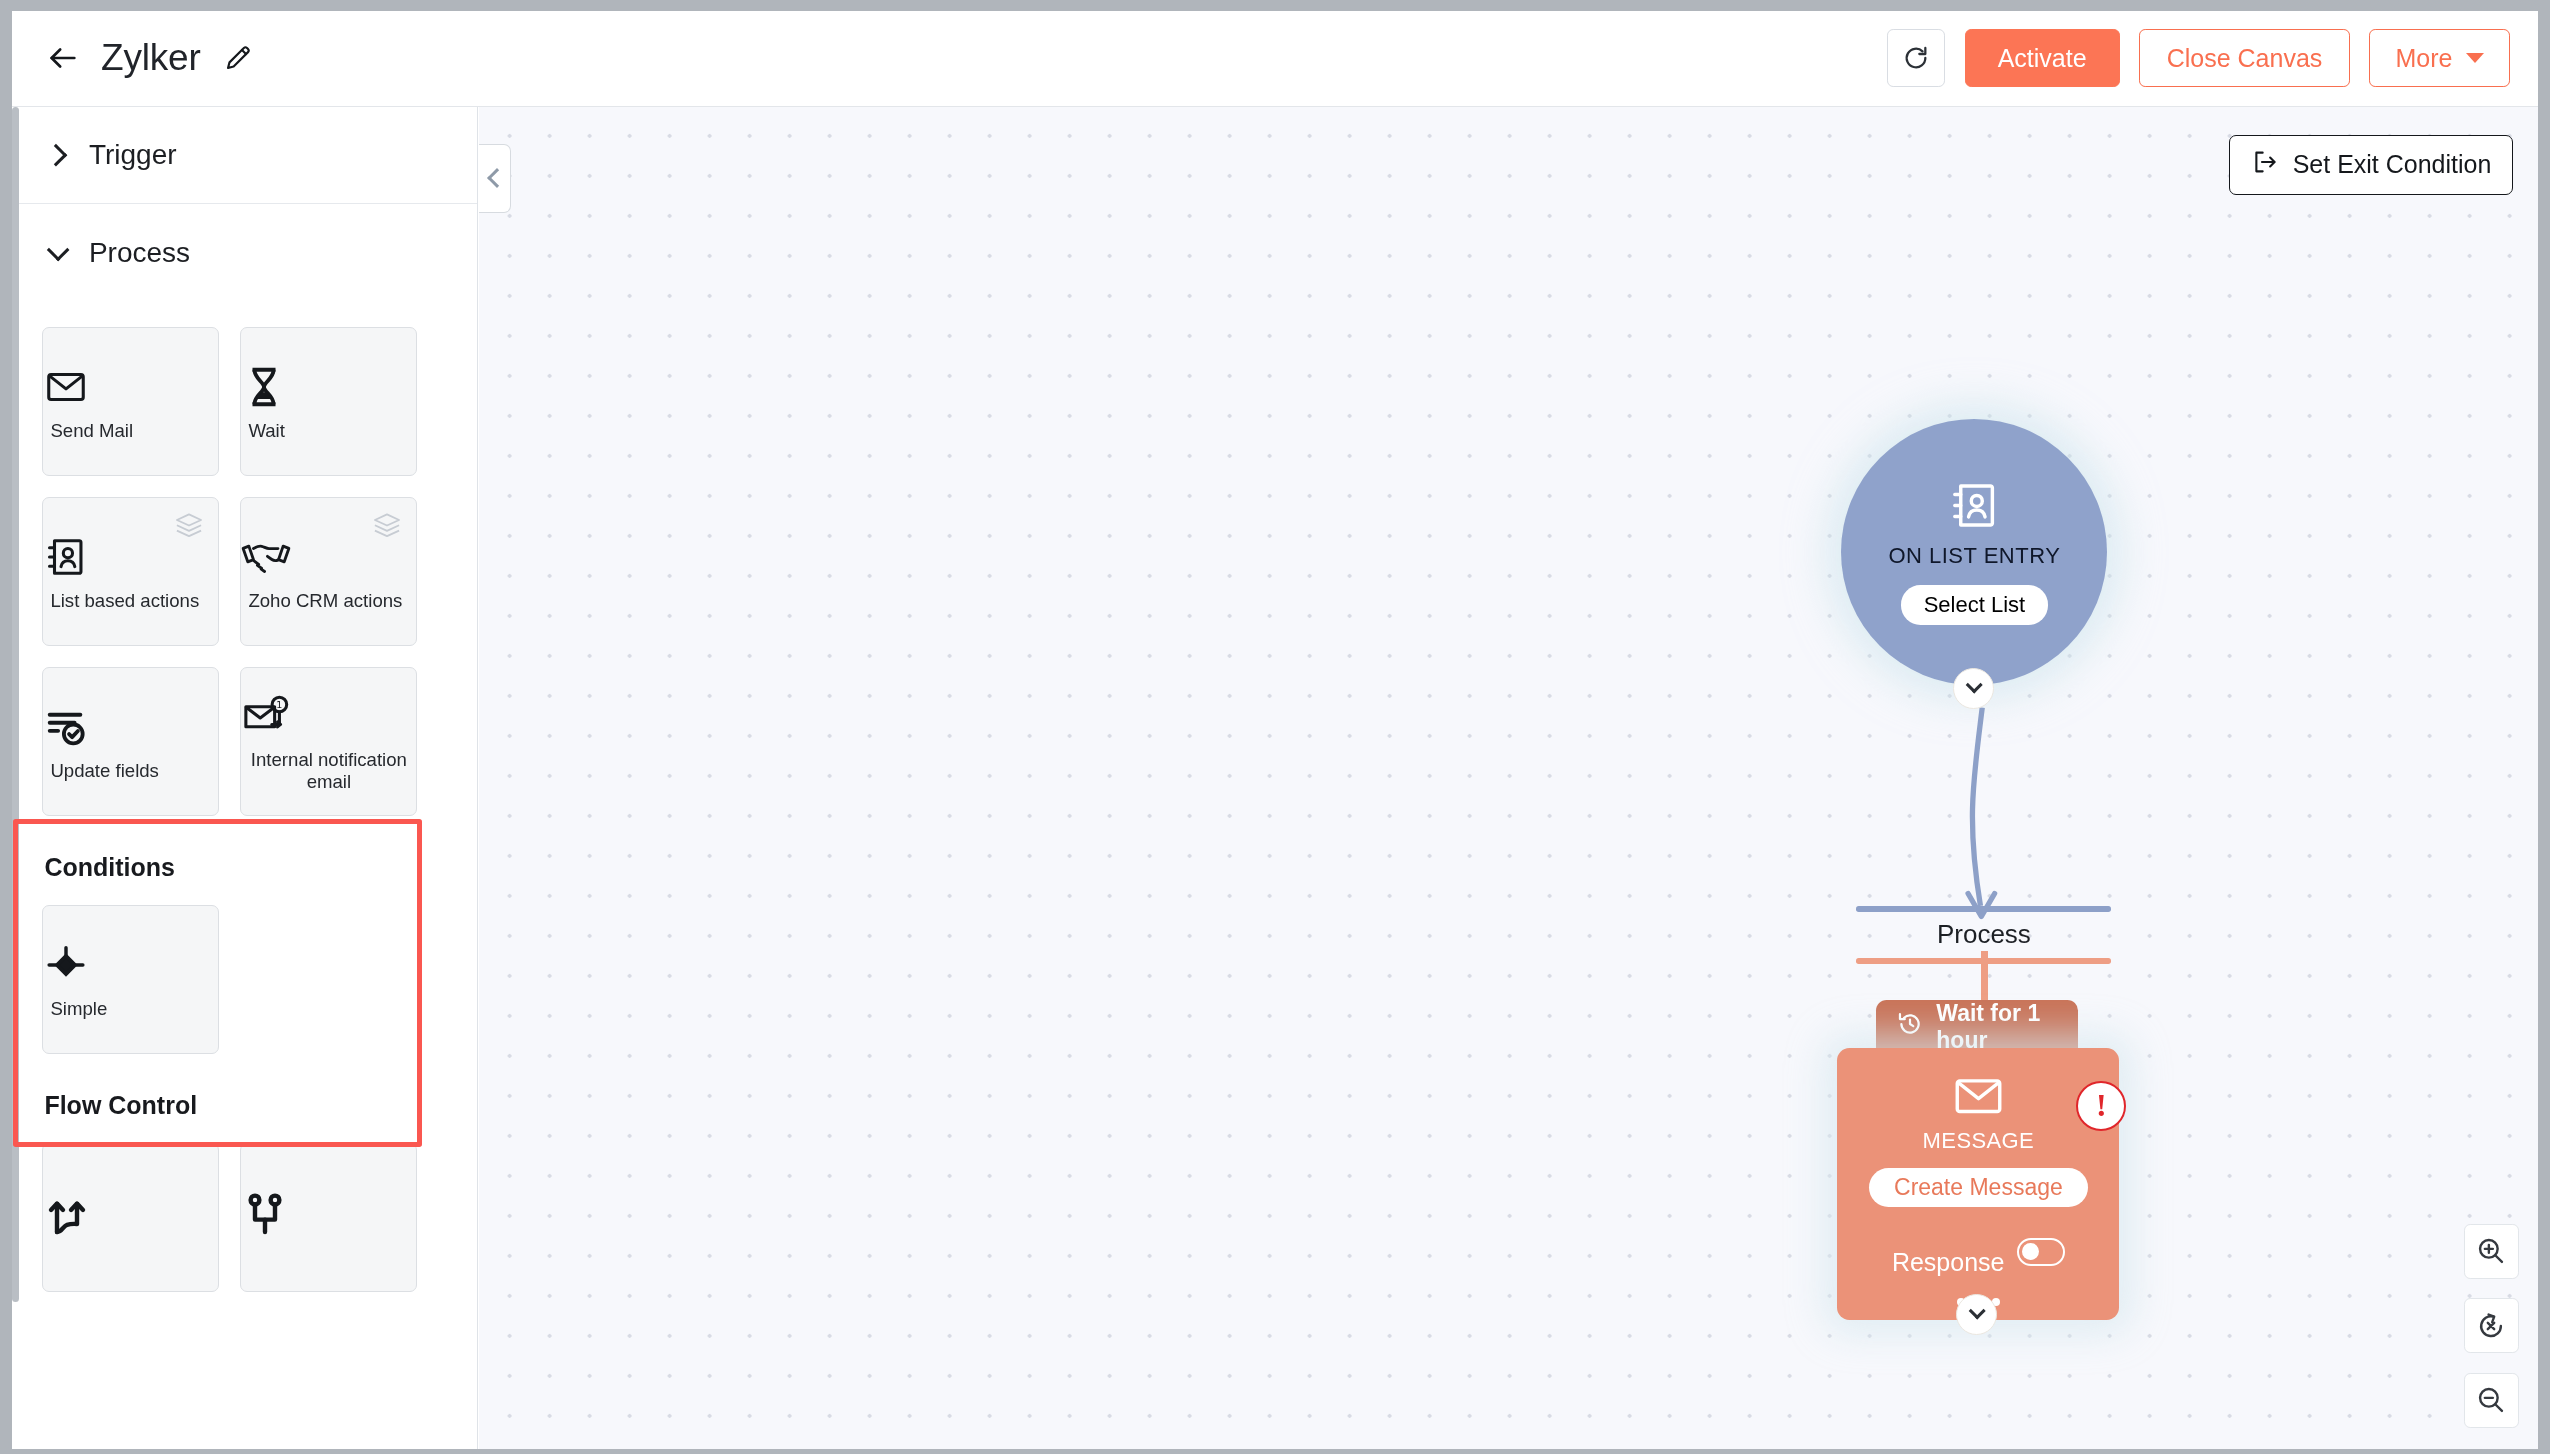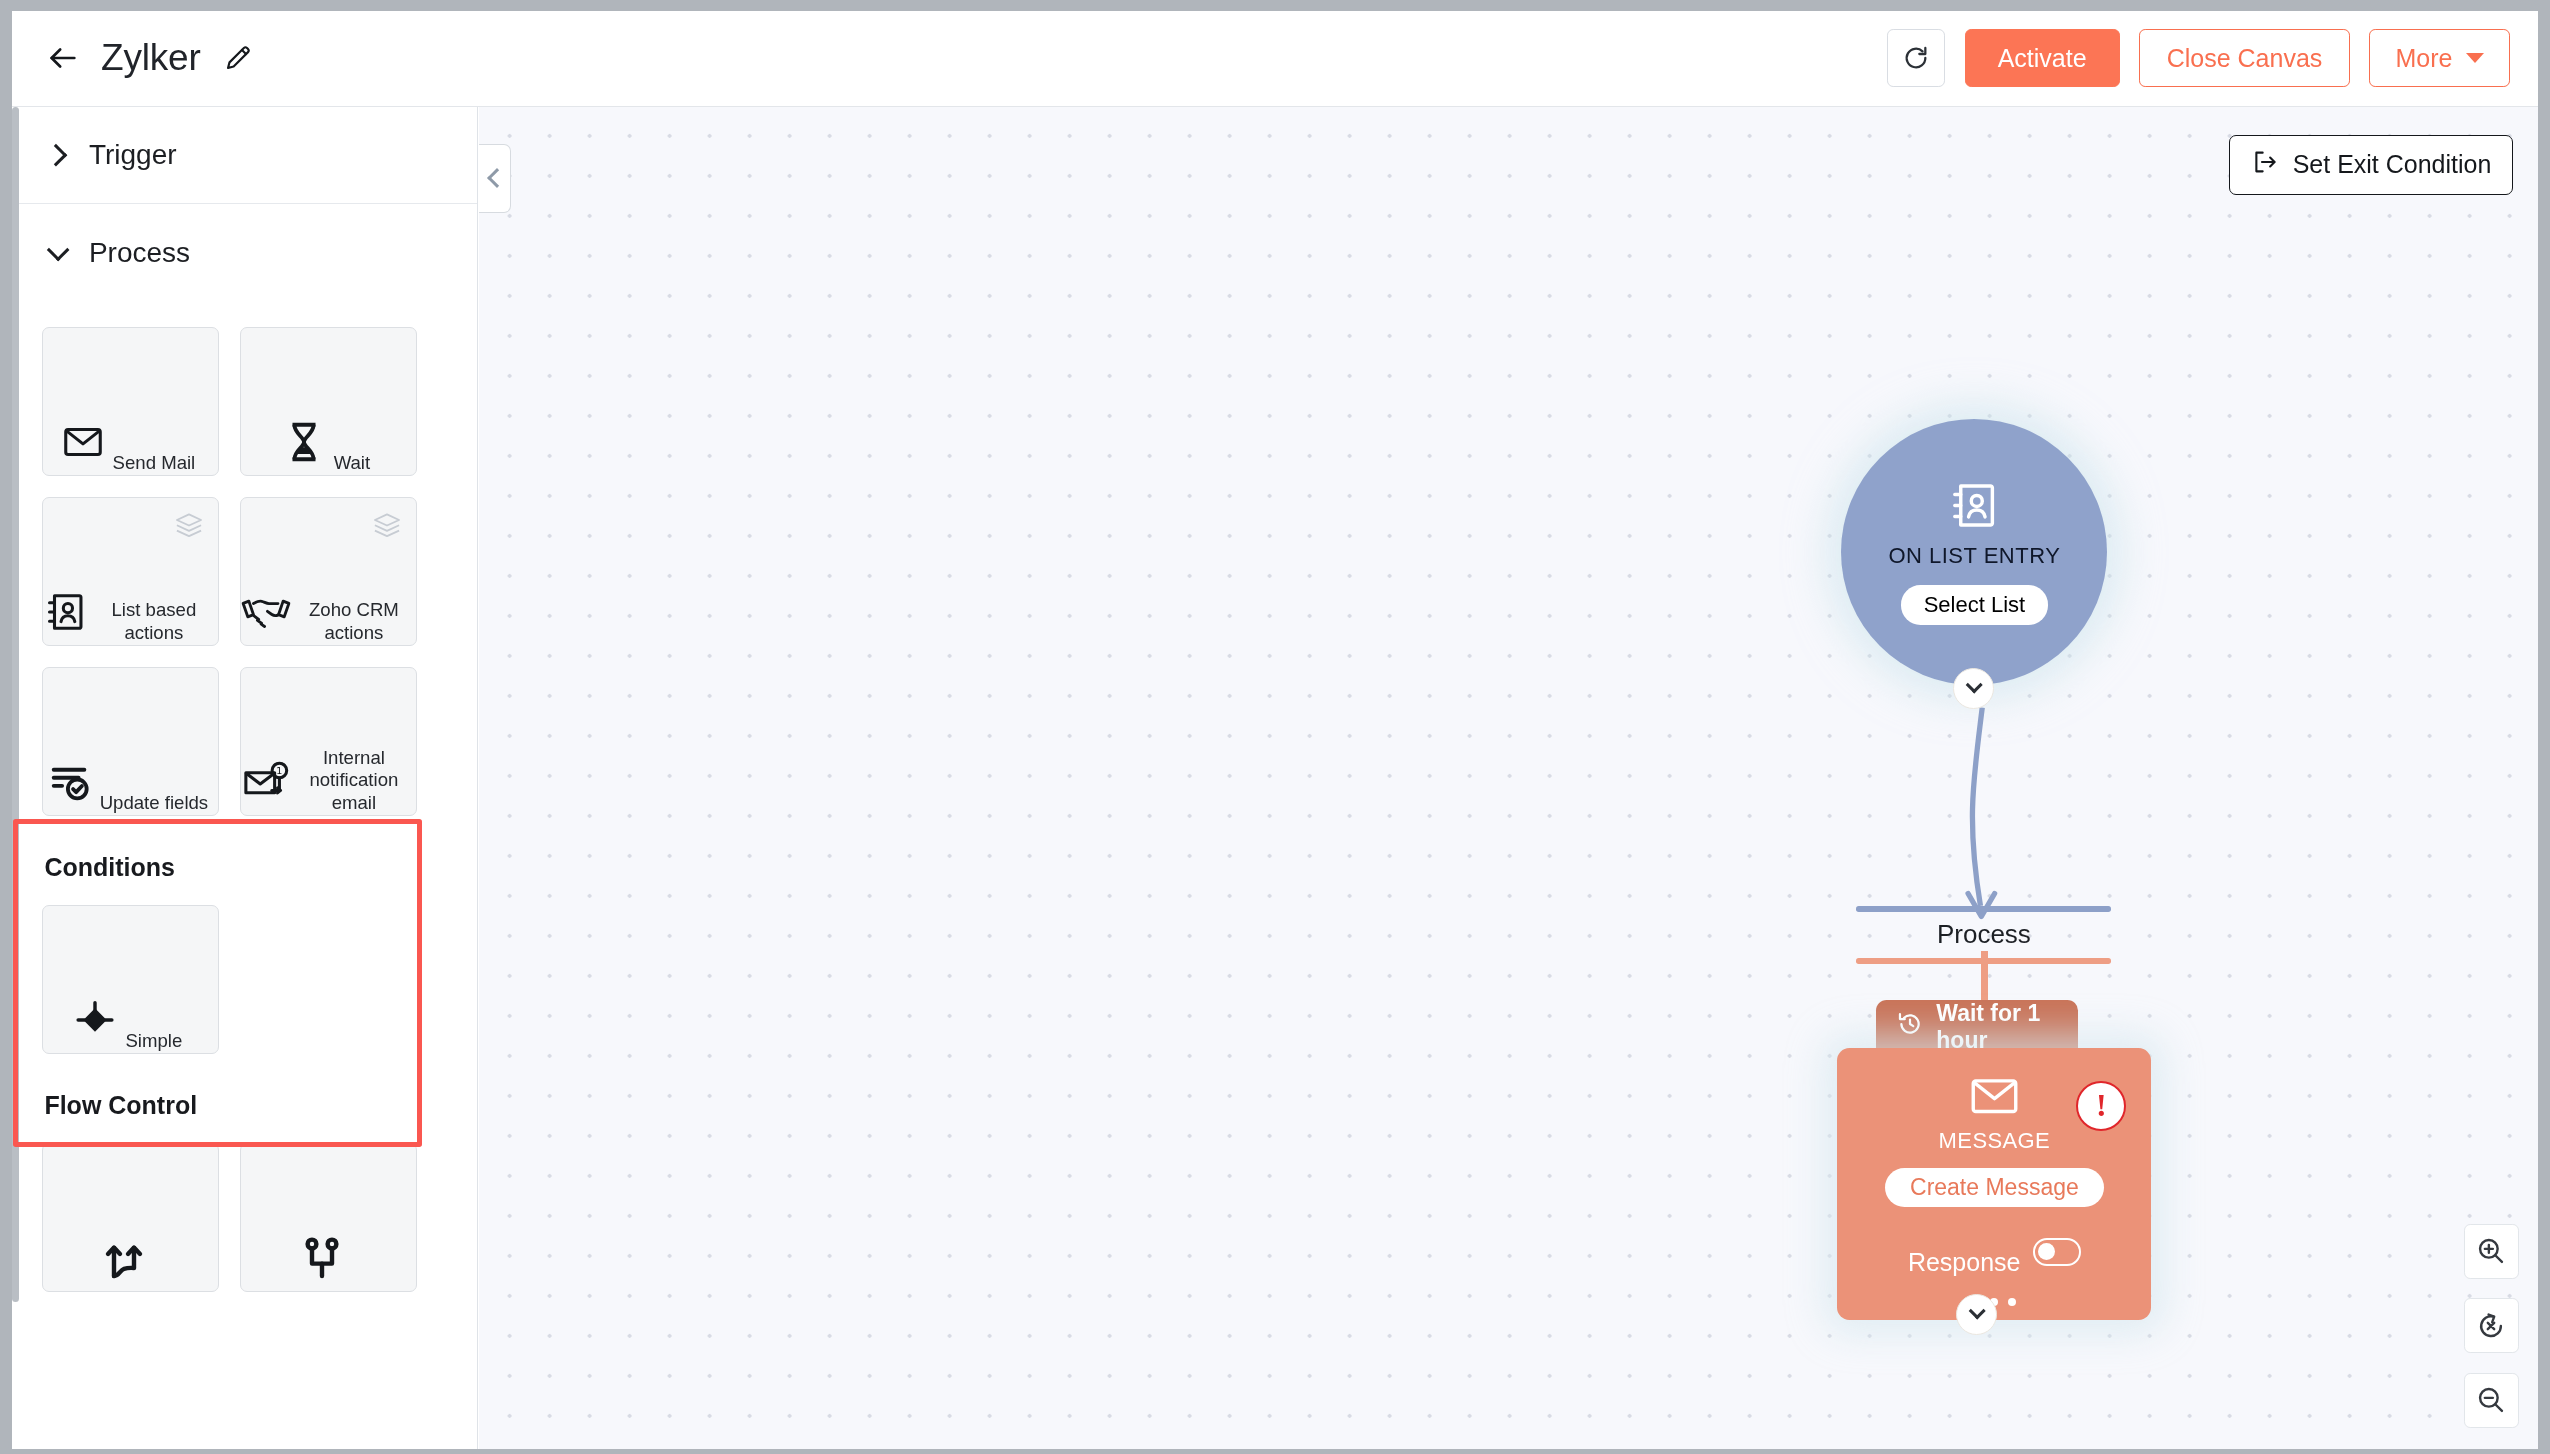--- a/index.html
+++ b/index.html
@@ -120,22 +120,22 @@
     gap: 21px 21px;
     padding: 23px 0 0 30px;
     width: 425px;
   }
   .card {
     position: relative;
     width: 177px; height: 149px;
     background: #f5f6f7;
     border: 0.9px solid #dcdfe3;
     border-radius: 7px;
-    display: flex; flex-direction: row;
-    align-items: flex-end; justify-content: center;
+    display: flex; flex-direction: column;
+    align-items: flex-start; justify-content: center;
     cursor: pointer;
   }
   .card .card-icon {
     height: 55px; display: flex; align-items: center; justify-content: center;
     margin-bottom: 5.3px;
   }
   .card .card-label {
     font-size: 18.6px; color: #26292e; text-align: center;
     line-height: 1.22; padding: 0 7px;
   }
@@ -274,21 +274,21 @@
     border-radius: 10.6px 10.6px 0 0;
     display: flex; align-items: center; gap: 12.4px;
     padding-left: 19.5px;
     font-size: 23px; font-weight: 600;
     cursor: pointer;
   }
 
   
   #message-node {
     position: absolute; left: 1358px; top: 941px;
-    width: 314px; height: 272px;
+    width: 282px; height: 272px;
     background: #eb9278;
     border-radius: 12.4px;
     box-shadow: 0 0 37px 14px rgba(215,232,240,.7);
     display: flex; flex-direction: column; align-items: center;
     padding-top: 26.6px;
     cursor: pointer;
   }
   #message-label {
     color: #fff; font-size: 22px; letter-spacing: 0.4px; margin-top: 5.3px;
   }

